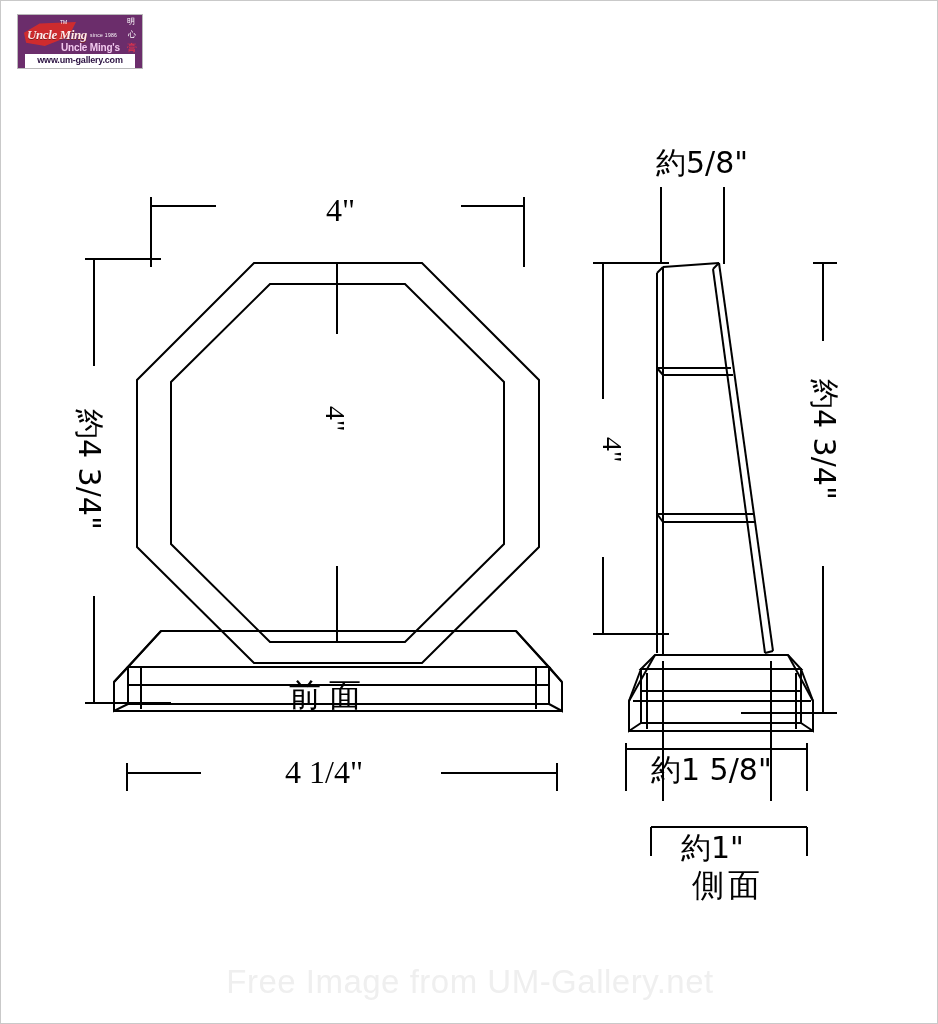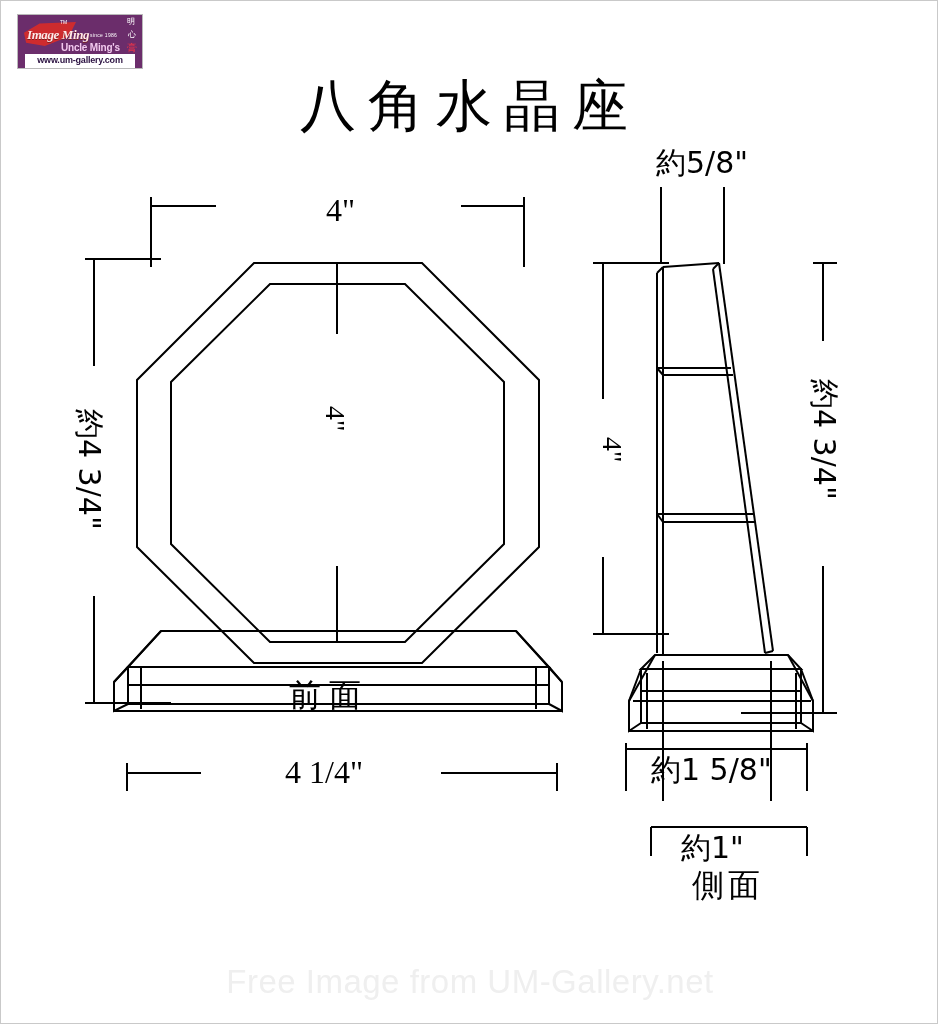--- a/index.html
+++ b/index.html
@@ -179,29 +179,28 @@
 </style>
 </head>
 <body>
 
 <div id="page">
 
   <div id="logo">
     <div class="logo-red-swoosh"></div>
     <div class="logo-tm">TM</div>
     <div class="logo-cjk-top">明</div>
-    <div class="logo-script">Image Ming</div>
+    <div class="logo-script">Uncle Ming</div>
     <div class="logo-since">since 1986</div>
     <div class="logo-cjk-mid">心</div>
     <div class="logo-gallery">Uncle Ming's Gallery</div>
     <div class="logo-cjk-bot">膏</div>
     <div class="logo-url">www.um-gallery.com</div>
   </div>
 
-  <div id="title">八角水晶座</div>
 
   <svg id="drawing" viewBox="0 0 938 1024">
 
     <g>
 
       <line class="ln" x1="150" y1="205" x2="215" y2="205"></line>
       <line class="ln" x1="460" y1="205" x2="523" y2="205"></line>
 
       <line class="ln" x1="150" y1="196" x2="150" y2="266"></line>
       <line class="ln" x1="523" y1="196" x2="523" y2="266"></line>

